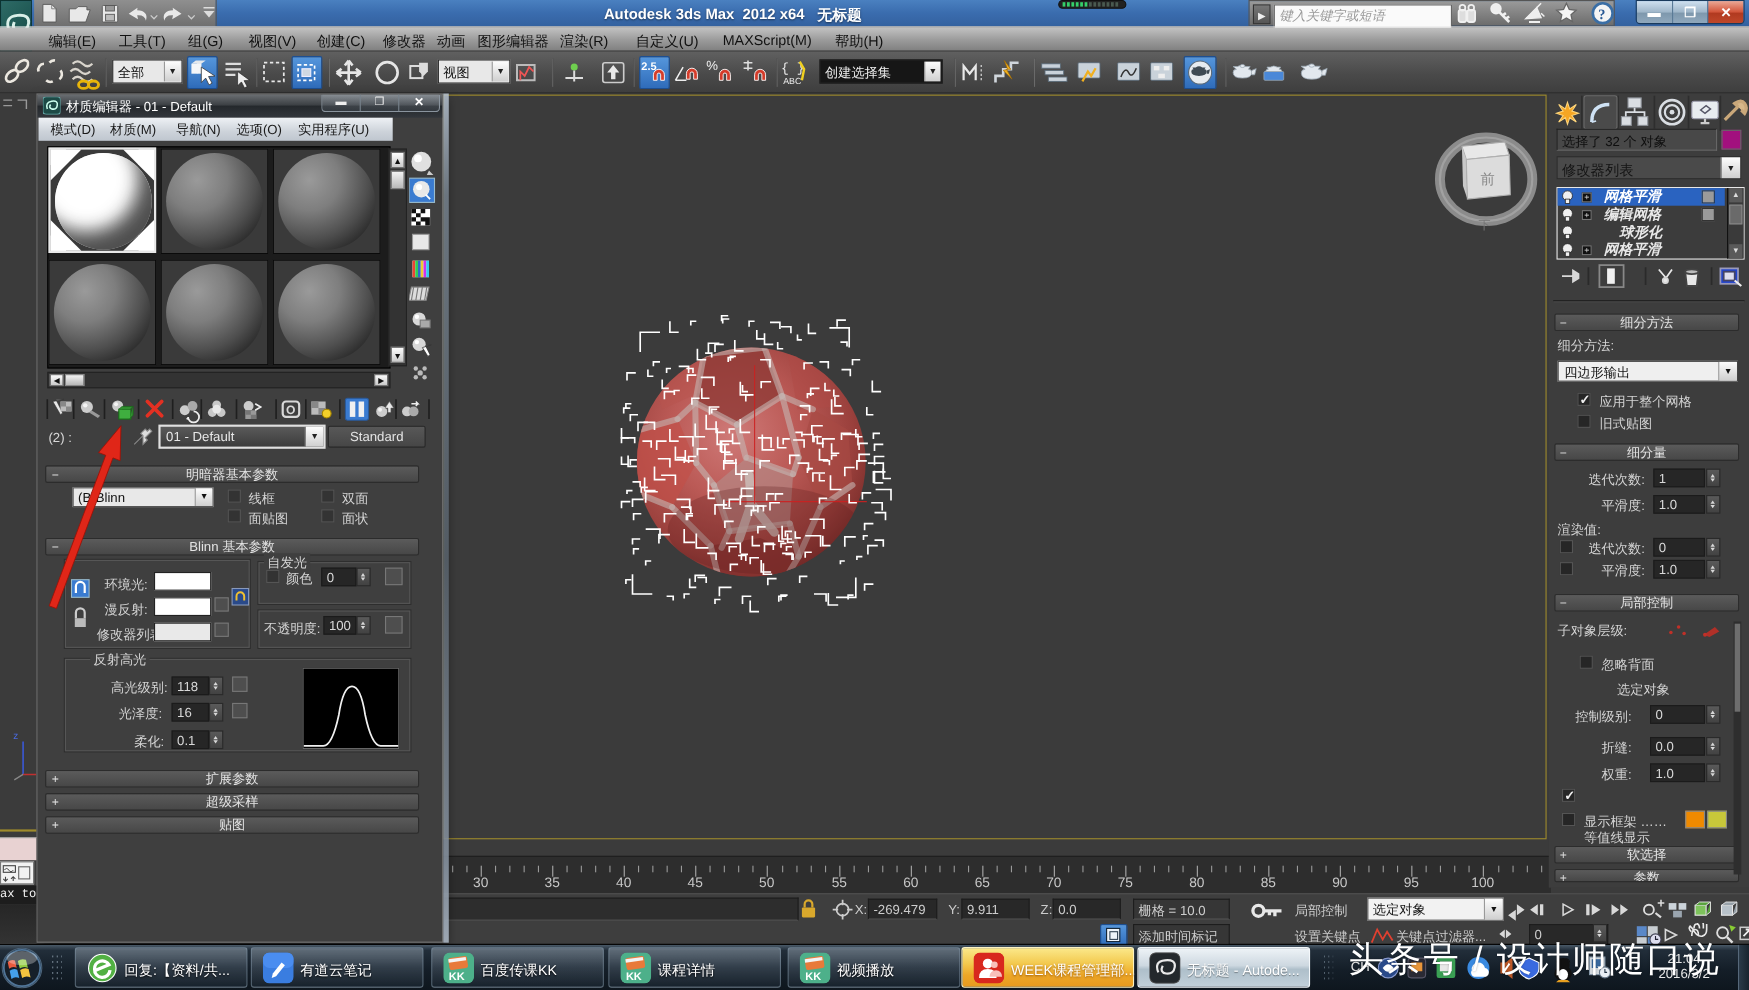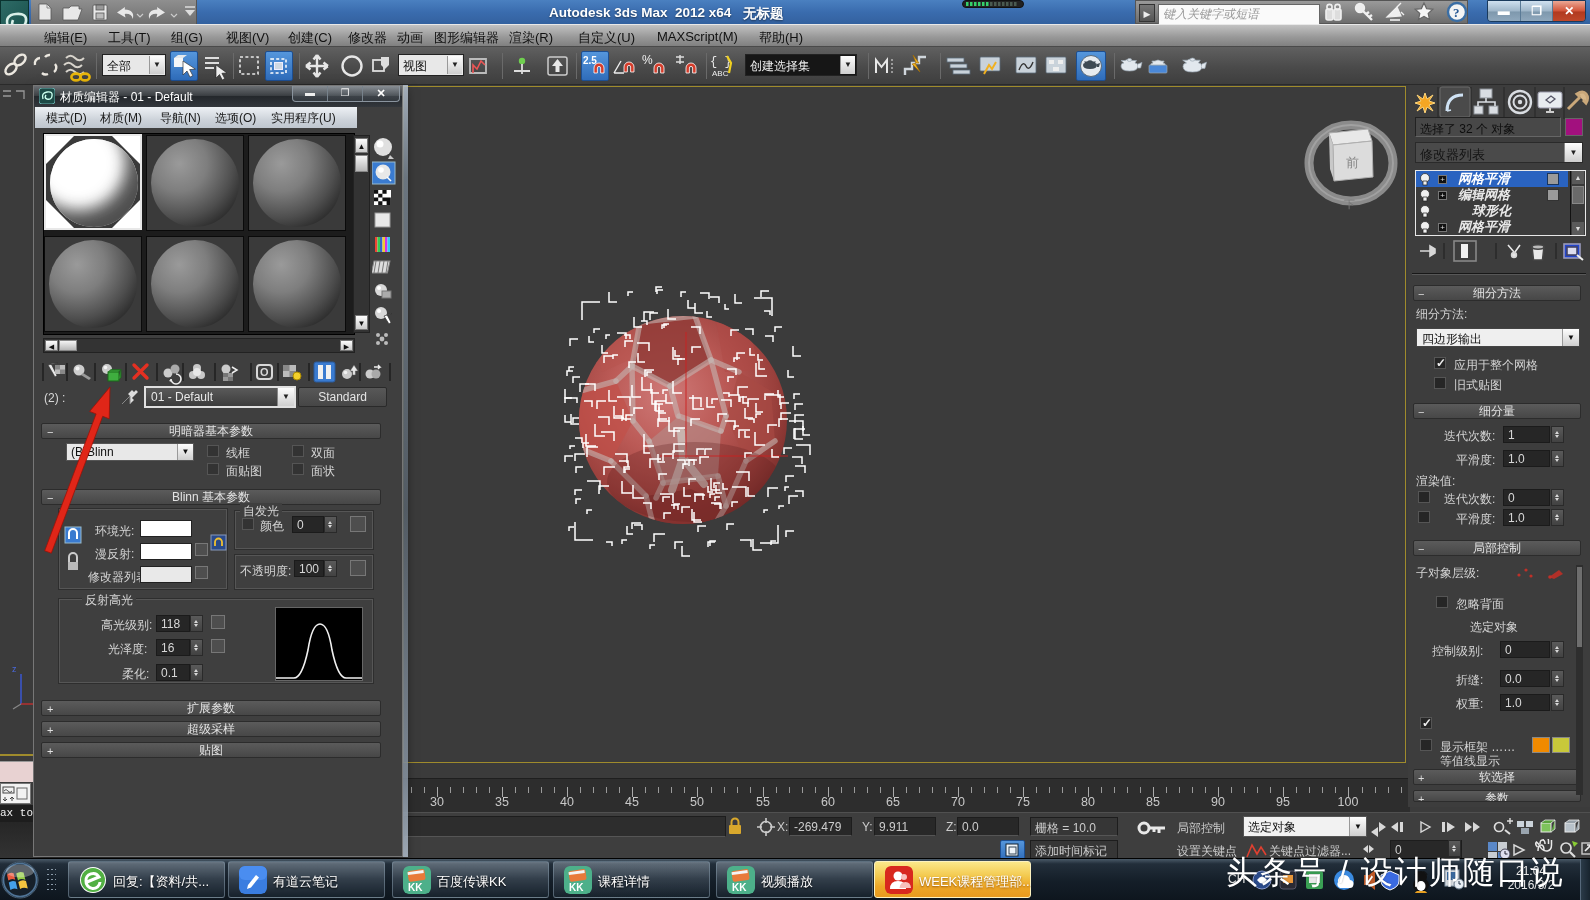--- a/index.html
+++ b/index.html
@@ -1266,20 +1266,27 @@
     <div class="tkbtn" style="left:874px;background:linear-gradient(#fbe88a,#f3c94e 40%,#eda727 70%,#e89a1e);border-color:#fdf2c0;">
       <svg class="tkicon" viewBox="0 0 28 28">
           <rect width="28" height="28" rx="6" fill="#d8281e"></rect>
           <circle cx="13" cy="10" r="4.5" fill="#fff"></circle>
           <path d="M5 23 q0 -8 8 -8 q8 0 8 8 z" fill="#fff"></path>
           <circle cx="19" cy="11" r="3" fill="#f8c0ba"></circle>
           <path d="M14.5 22 q0.5 -6 6 -6 q5 0 5.5 6 z" fill="#f8c0ba"></path>
         </svg>
       <span class="lbl" style="color:#fff;text-shadow:0 1px 2px rgba(120,60,0,.8);">WEEK课程管理部...</span>
     </div>
+    <div class="tkbtn" style="left:1034px;background:linear-gradient(#eef3f7,#cdd8e0 45%,#aebfca 55%,#c2d0da);border-color:#f4f8fb;">
+      <svg class="tkicon" viewBox="0 0 28 28">
+          <rect width="28" height="28" rx="6" fill="#23282c" stroke="#555"></rect>
+          <path d="M8 18 q-4 -10 6 -11 q10 -1 9 6 q-1 7 -8 6 q-6 -1 -3 -7" fill="none" stroke="#e8e8e8" stroke-width="2"></path>
+        </svg>
+      <span class="lbl" style="color:#fff;text-shadow:0 1px 1px rgba(0,0,0,.45);">无标题 - Autode...</span>
+    </div>
     <div style="position:absolute;left:1202px;top:8px;width:10px;height:26px;background:radial-gradient(circle 1px, #6a7a88 40%, transparent 50%) 0 0/4px 5px;"></div>
     <div style="position:absolute;left:1228px;top:13px;color:#e8e8e8;font-size:12px;">CH</div>
     <svg width="190" height="26" style="position:absolute;left:1252px;top:8px">
       <circle cx="10" cy="13" r="9" fill="#2a4a8a" stroke="#89c"></circle>
         <path d="M5 13 q5 -7 10 0 q-5 7 -10 0" fill="#fff"></path>
       <rect x="28" y="4" width="16" height="18" rx="3" fill="#2a2a34" stroke="#556"></rect>
         <path d="M31 8 h10 v8 h-10 z" fill="#e8963a"></path>
       <rect x="54" y="4" width="17" height="18" rx="2" fill="#3aa054"></rect>
         <rect x="57" y="7" width="11" height="9" fill="#e8e8e8"></rect>
       <circle cx="92" cy="13" r="10" fill="#3a8ae0"></circle>

